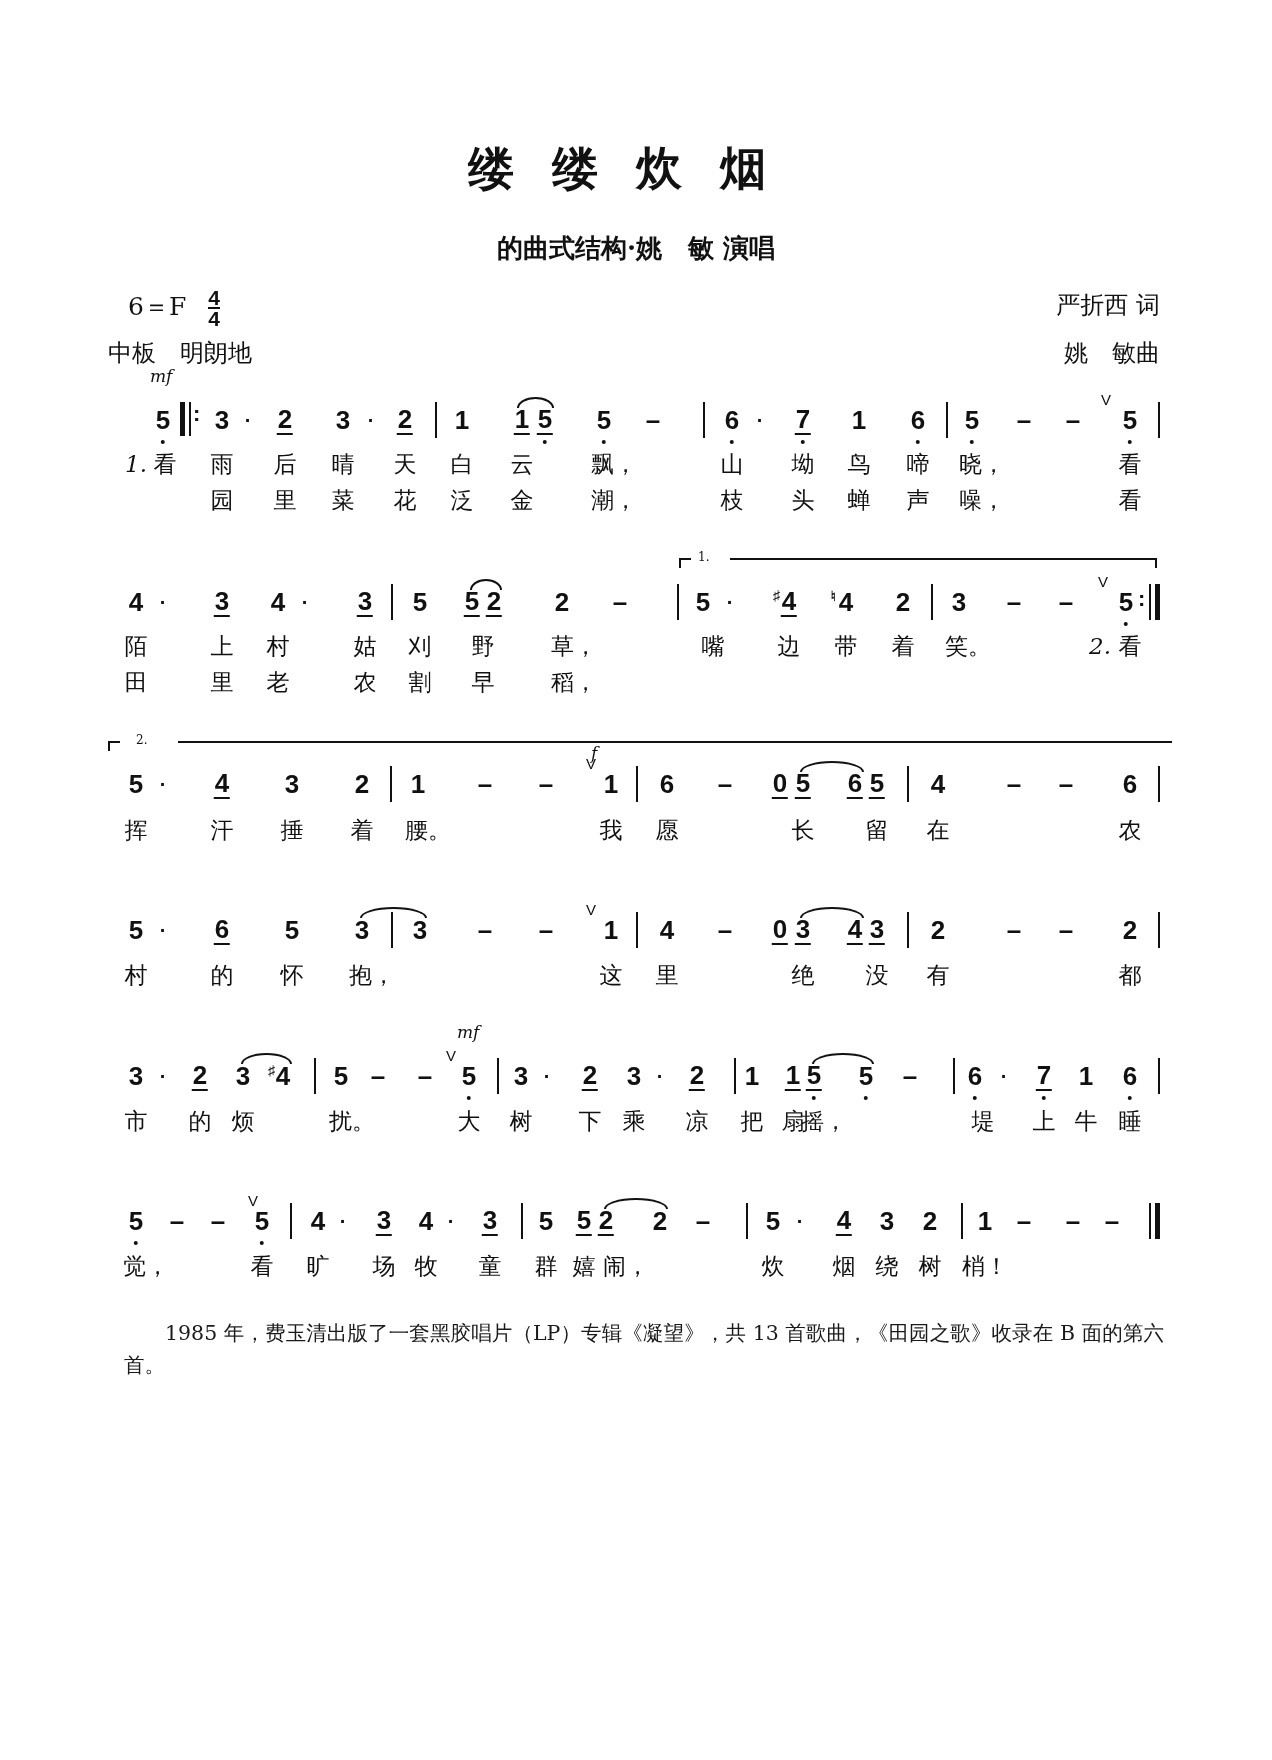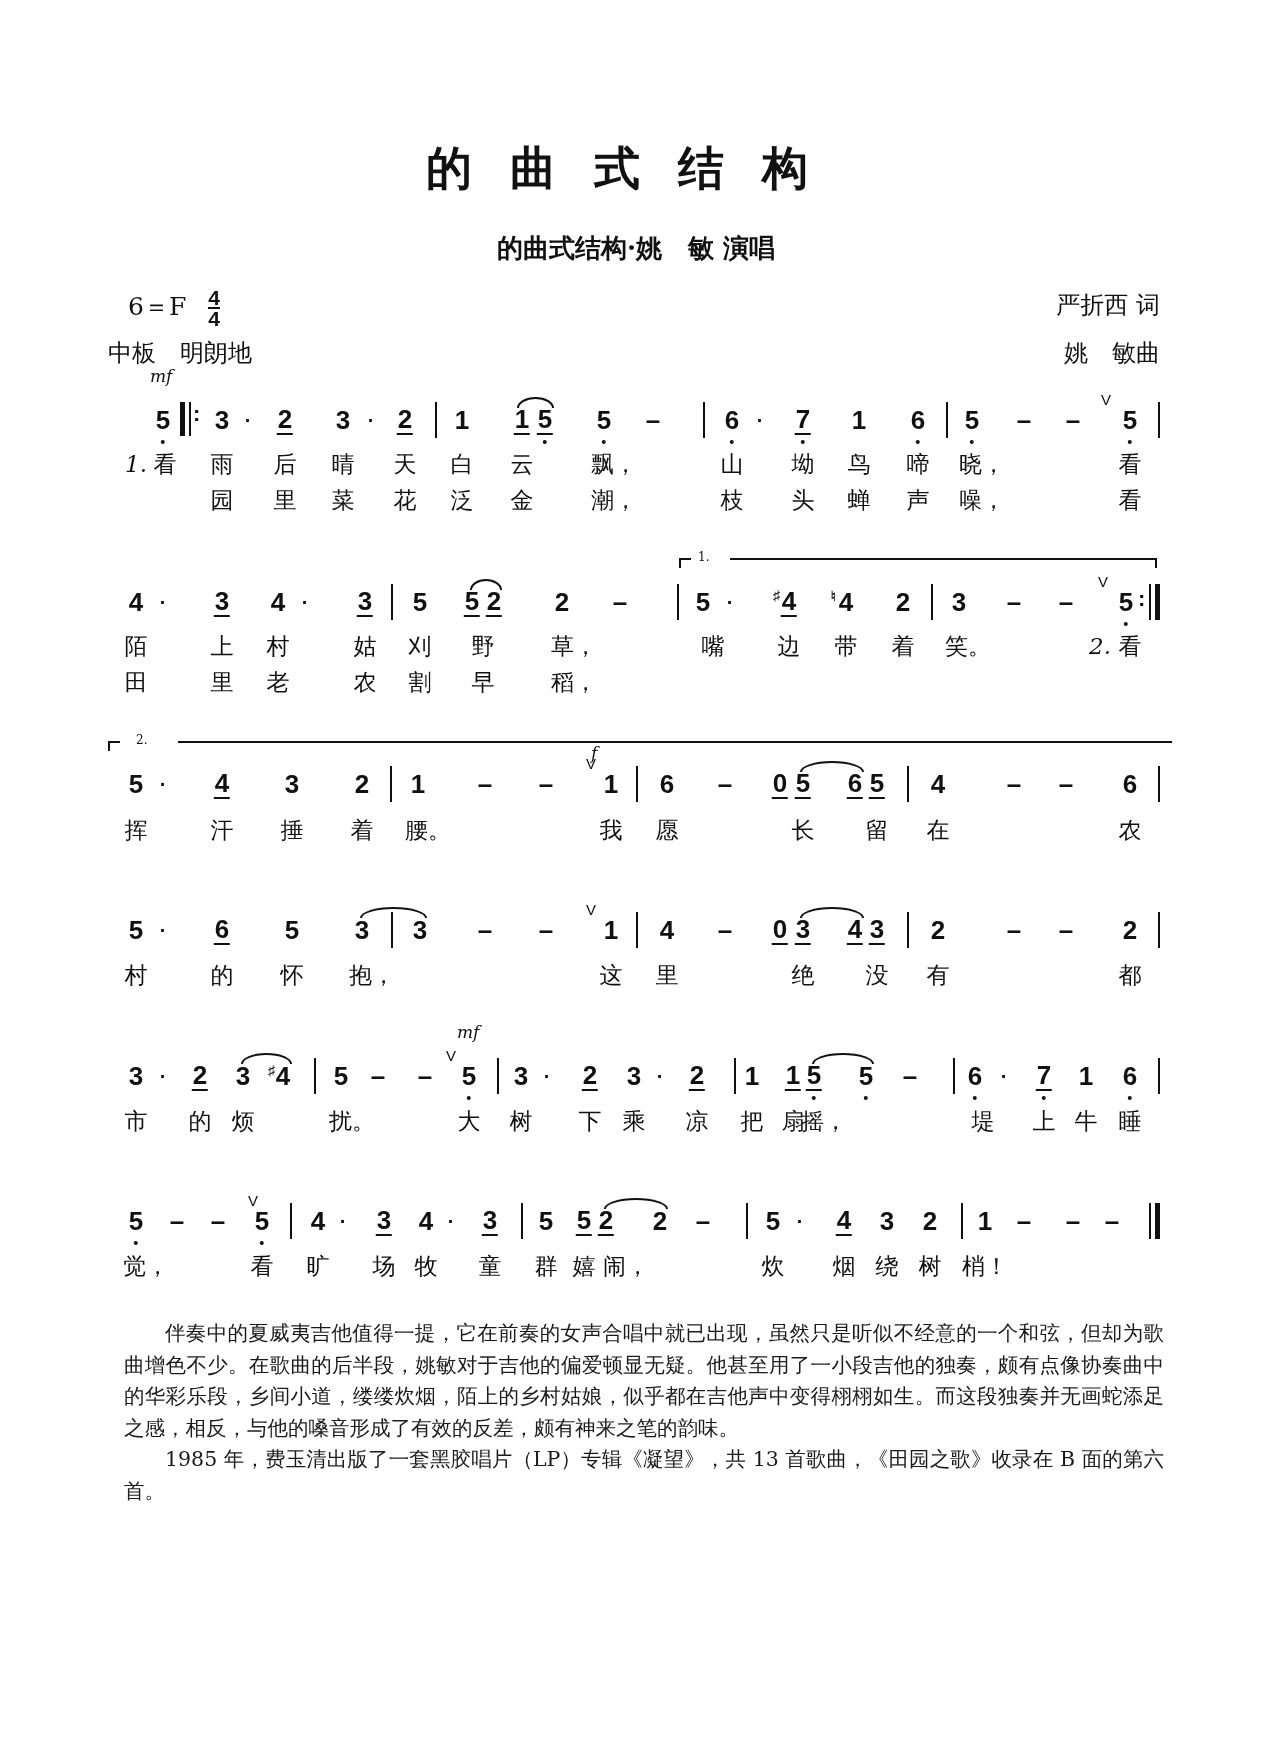--- a/index.html
+++ b/index.html
@@ -31,21 +31,21 @@
   .volta{position:absolute;border-top:2px solid #111;}
   .vnum{position:absolute;font-family:"DejaVu Serif",serif;font-size:12px;}
   .vcorner{position:absolute;border-left:2px solid #111;border-top:2px solid #111;width:10px;height:8px;}
   .para{left:124px;width:1040px;top:1318px;font-family:"DejaVu Serif","Liberation Serif",serif;font-size:20.5px;
         line-height:31.6px;text-align:justify;color:#1a1a1a;}
   .para p{margin:0;text-indent:41px;}
 </style>
 </head>
 <body>
 
-<div class="abs title">的曲式结构</div>
+<div class="abs title">缕缕炊烟</div>
 <div class="abs subtitle">的曲式结构·姚　敏 演唱</div>
 
 <div class="abs meta key">
   <span>6＝F</span>
   <span class="frac">
     <span style="display:block;border-bottom:2px solid #111;">4</span>
     <span style="display:block;">4</span>
   </span>
 </div>
 <div class="abs meta tempo">中板　明朗地</div>
@@ -337,15 +337,14 @@
 <div class="vcorner" style="left:679px;top:558px;"></div>
 <div class="vnum" style="left:698px;top:550px;">1.</div>
 <div class="volta" style="left:730px;top:558px;width:427px;"></div>
 <div class="bar" style="left:1155px;top:558px;height:10px;"></div>
 
 <div class="vcorner" style="left:108px;top:741px;"></div>
 <div class="vnum" style="left:136px;top:733px;">2.</div>
 <div class="volta" style="left:178px;top:741px;width:994px;"></div>
 
 <div class="abs para" id="article">
-    <p>伴奏中的夏威夷吉他值得一提，它在前奏的女声合唱中就已出现，虽然只是听似不经意的一个和弦，但却为歌曲增色不少。在歌曲的后半段，姚敏对于吉他的偏爱顿显无疑。他甚至用了一小段吉他的独奏，颇有点像协奏曲中的华彩乐段，乡间小道，缕缕炊烟，陌上的乡村姑娘，似乎都在吉他声中变得栩栩如生。而这段独奏并无画蛇添足之感，相反，与他的嗓音形成了有效的反差，颇有神来之笔的韵味。</p>
     <p>1985 年，费玉清出版了一套黑胶唱片（LP）专辑《凝望》，共 13 首歌曲，《田园之歌》收录在 B 面的第六首。</p>
   </div>
 
 </body></html>

